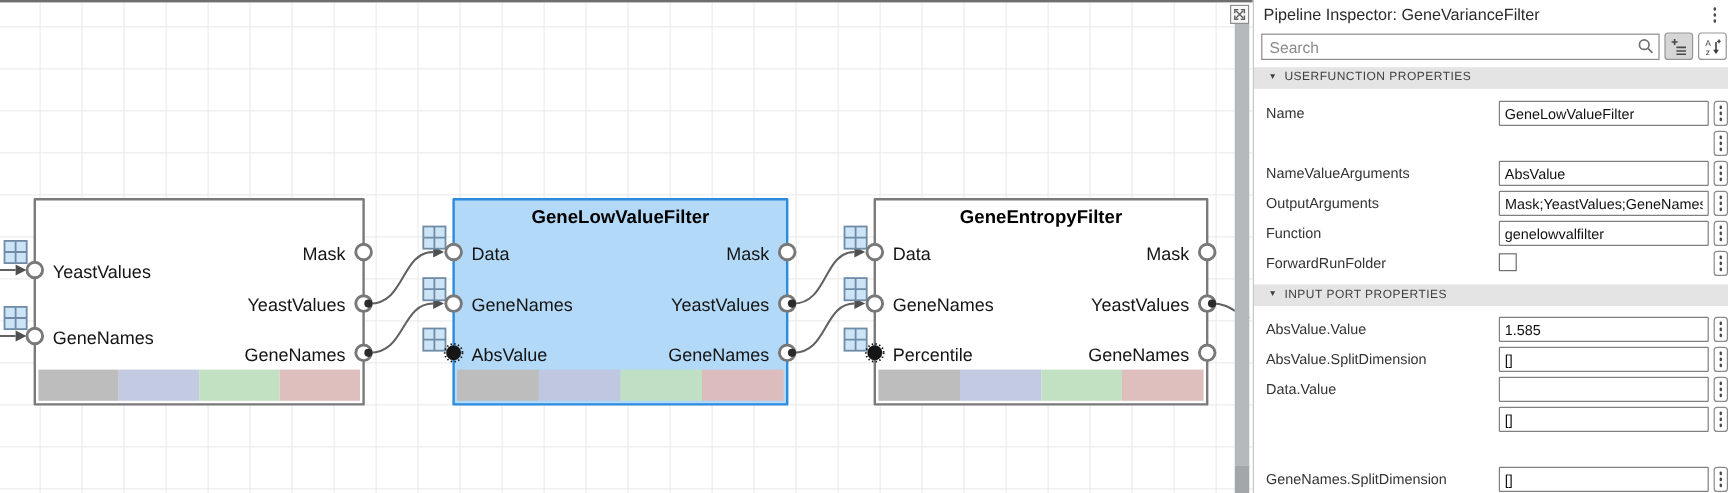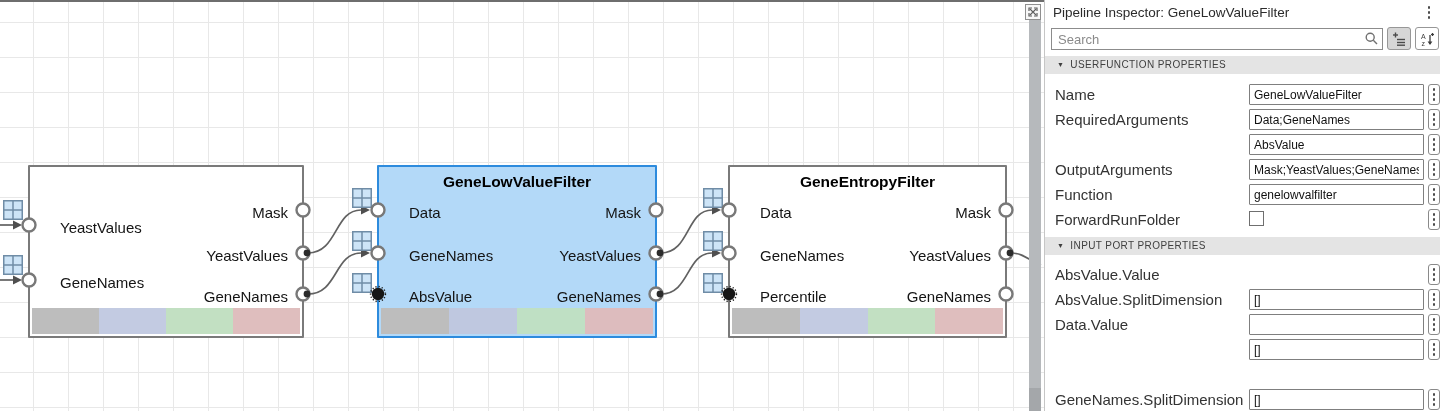--- a/index.html
+++ b/index.html
@@ -14,21 +14,21 @@
       linear-gradient(to bottom, #e8e8e8 1px, transparent 1px);
     background-size:35px 35px; background-position:33px 20px; }
 
   .block { position:absolute; background:#fff; border:2px solid #7a7a7a;
     border-radius:1px; z-index:2; }
   .block.selected { background:#b3d9f8; border-color:#2d8bdd; }
   .block-title { position:absolute; left:0; right:0; top:6px; text-align:center;
     font-weight:bold; font-size:15.5px; color:#000; }
   .plabel { position:absolute; font-size:15px; color:#141414; white-space:nowrap;
     transform:translateY(-50%); }
-  .plabel.in  { left:30px; }
+  .plabel.in  { left:14px; }
   .plabel.out { right:14px; text-align:center; }
   .stripe { position:absolute; left:2px; right:2px; bottom:2px; height:26px;
     display:flex; }
   .stripe > div { flex:1; }
 
   #wire-layer { position:absolute; left:0; top:0; width:1044px; height:411px;
     z-index:3; }
 
   
   #canvas-scrollbar { position:absolute; left:1029px; top:18px; width:12px;
@@ -63,21 +63,21 @@
   #btn-sort { left:370px; }
 
   .section-hdr { position:absolute; left:0; width:396px; height:18px;
     background:#e4e4e4; line-height:18px; font-size:10px; color:#3f3f3f;
     letter-spacing:.4px; }
   .section-hdr .tri { display:inline-block; margin:0 6px 0 12px; font-size:7px;
     color:#3f3f3f; vertical-align:1px; }
 
   .prow { position:absolute; left:0; width:396px; height:25px; }
   .prow .lbl { position:absolute; left:10px; top:0; height:25px; line-height:25px;
-    font-size:15px; color:#333; white-space:nowrap; }
+    font-size:12px; color:#333; white-space:nowrap; }
   .prow .val-input { position:absolute; left:204px; top:2px; width:175px;
     height:21px; border:1px solid #7f7f7f; border-radius:1px; font-size:12px;
     color:#111; padding:0 4px; font-family:"Liberation Sans", sans-serif;
     background:#fff; }
   .prow .row-kebab { position:absolute; left:383px; top:2px; width:12px;
     height:21px; border:1px solid #8a8a8a; border-radius:3px; background:#fff;
     display:flex; align-items:center; justify-content:center; }
   .prow .checkbox { position:absolute; left:204px; top:4px; width:15px;
     height:15px; border:1.5px solid #6f6f6f; background:#fff; }
 </style>
@@ -206,21 +206,21 @@
   </div>
   <div id="expand-btn">
     <svg width="10" height="10" viewBox="0 0 10 10">
       <path d="M1 4 L1 1 L4 1 M6 1 L9 1 L9 4 M9 6 L9 9 L6 9 M4 9 L1 9 L1 6" fill="none" stroke="#5d5d5d" stroke-width="1.2"></path>
       <path d="M2 2 L8 8 M8 2 L2 8" stroke="#5d5d5d" stroke-width="1.1"></path>
     </svg>
   </div>
 </div>
 
 <div id="panel">
-  <div id="panel-title">Pipeline Inspector: GeneLowValueFilter</div>
+  <div id="panel-title">Pipeline Inspector: GeneVarianceFilter</div>
   <div id="panel-menu">
     <div class="kebab-dots">
         <i></i>
         <i></i>
         <i></i>
       </div>
   </div>
 
   <input id="search-input" type="text" placeholder="Search" style="">
   <svg id="search-icon" width="13" height="13" viewBox="0 0 13 13">
@@ -257,31 +257,30 @@
     <input class="val-input" type="text" value="GeneLowValueFilter" style="">
     <div class="row-kebab">
         <div class="kebab-dots">
           <i></i>
           <i></i>
           <i></i>
         </div>
       </div>
   </div>
   <div class="prow" style="top:107px">
-    <div class="lbl">RequiredArguments</div>
-    <input class="val-input" type="text" value="Data;GeneNames" style="">
     <div class="row-kebab">
         <div class="kebab-dots">
           <i></i>
           <i></i>
           <i></i>
         </div>
       </div>
   </div>
   <div class="prow" style="top:132px">
+    <div class="lbl">NameValueArguments</div>
     <input class="val-input" type="text" value="AbsValue" style="">
     <div class="row-kebab">
         <div class="kebab-dots">
           <i></i>
           <i></i>
           <i></i>
         </div>
       </div>
   </div>
   <div class="prow" style="top:157px">
@@ -317,20 +316,21 @@
         </div>
       </div>
   </div>
 
   <div class="section-hdr" style="top:237px">
     <span class="tri">▼</span><span>INPUT PORT PROPERTIES</span>
   </div>
 
   <div class="prow" style="top:262px">
     <div class="lbl">AbsValue.Value</div>
+    <input class="val-input" type="text" value="1.585" style="">
     <div class="row-kebab">
         <div class="kebab-dots">
           <i></i>
           <i></i>
           <i></i>
         </div>
       </div>
   </div>
   <div class="prow" style="top:287px">
     <div class="lbl">AbsValue.SplitDimension</div>

